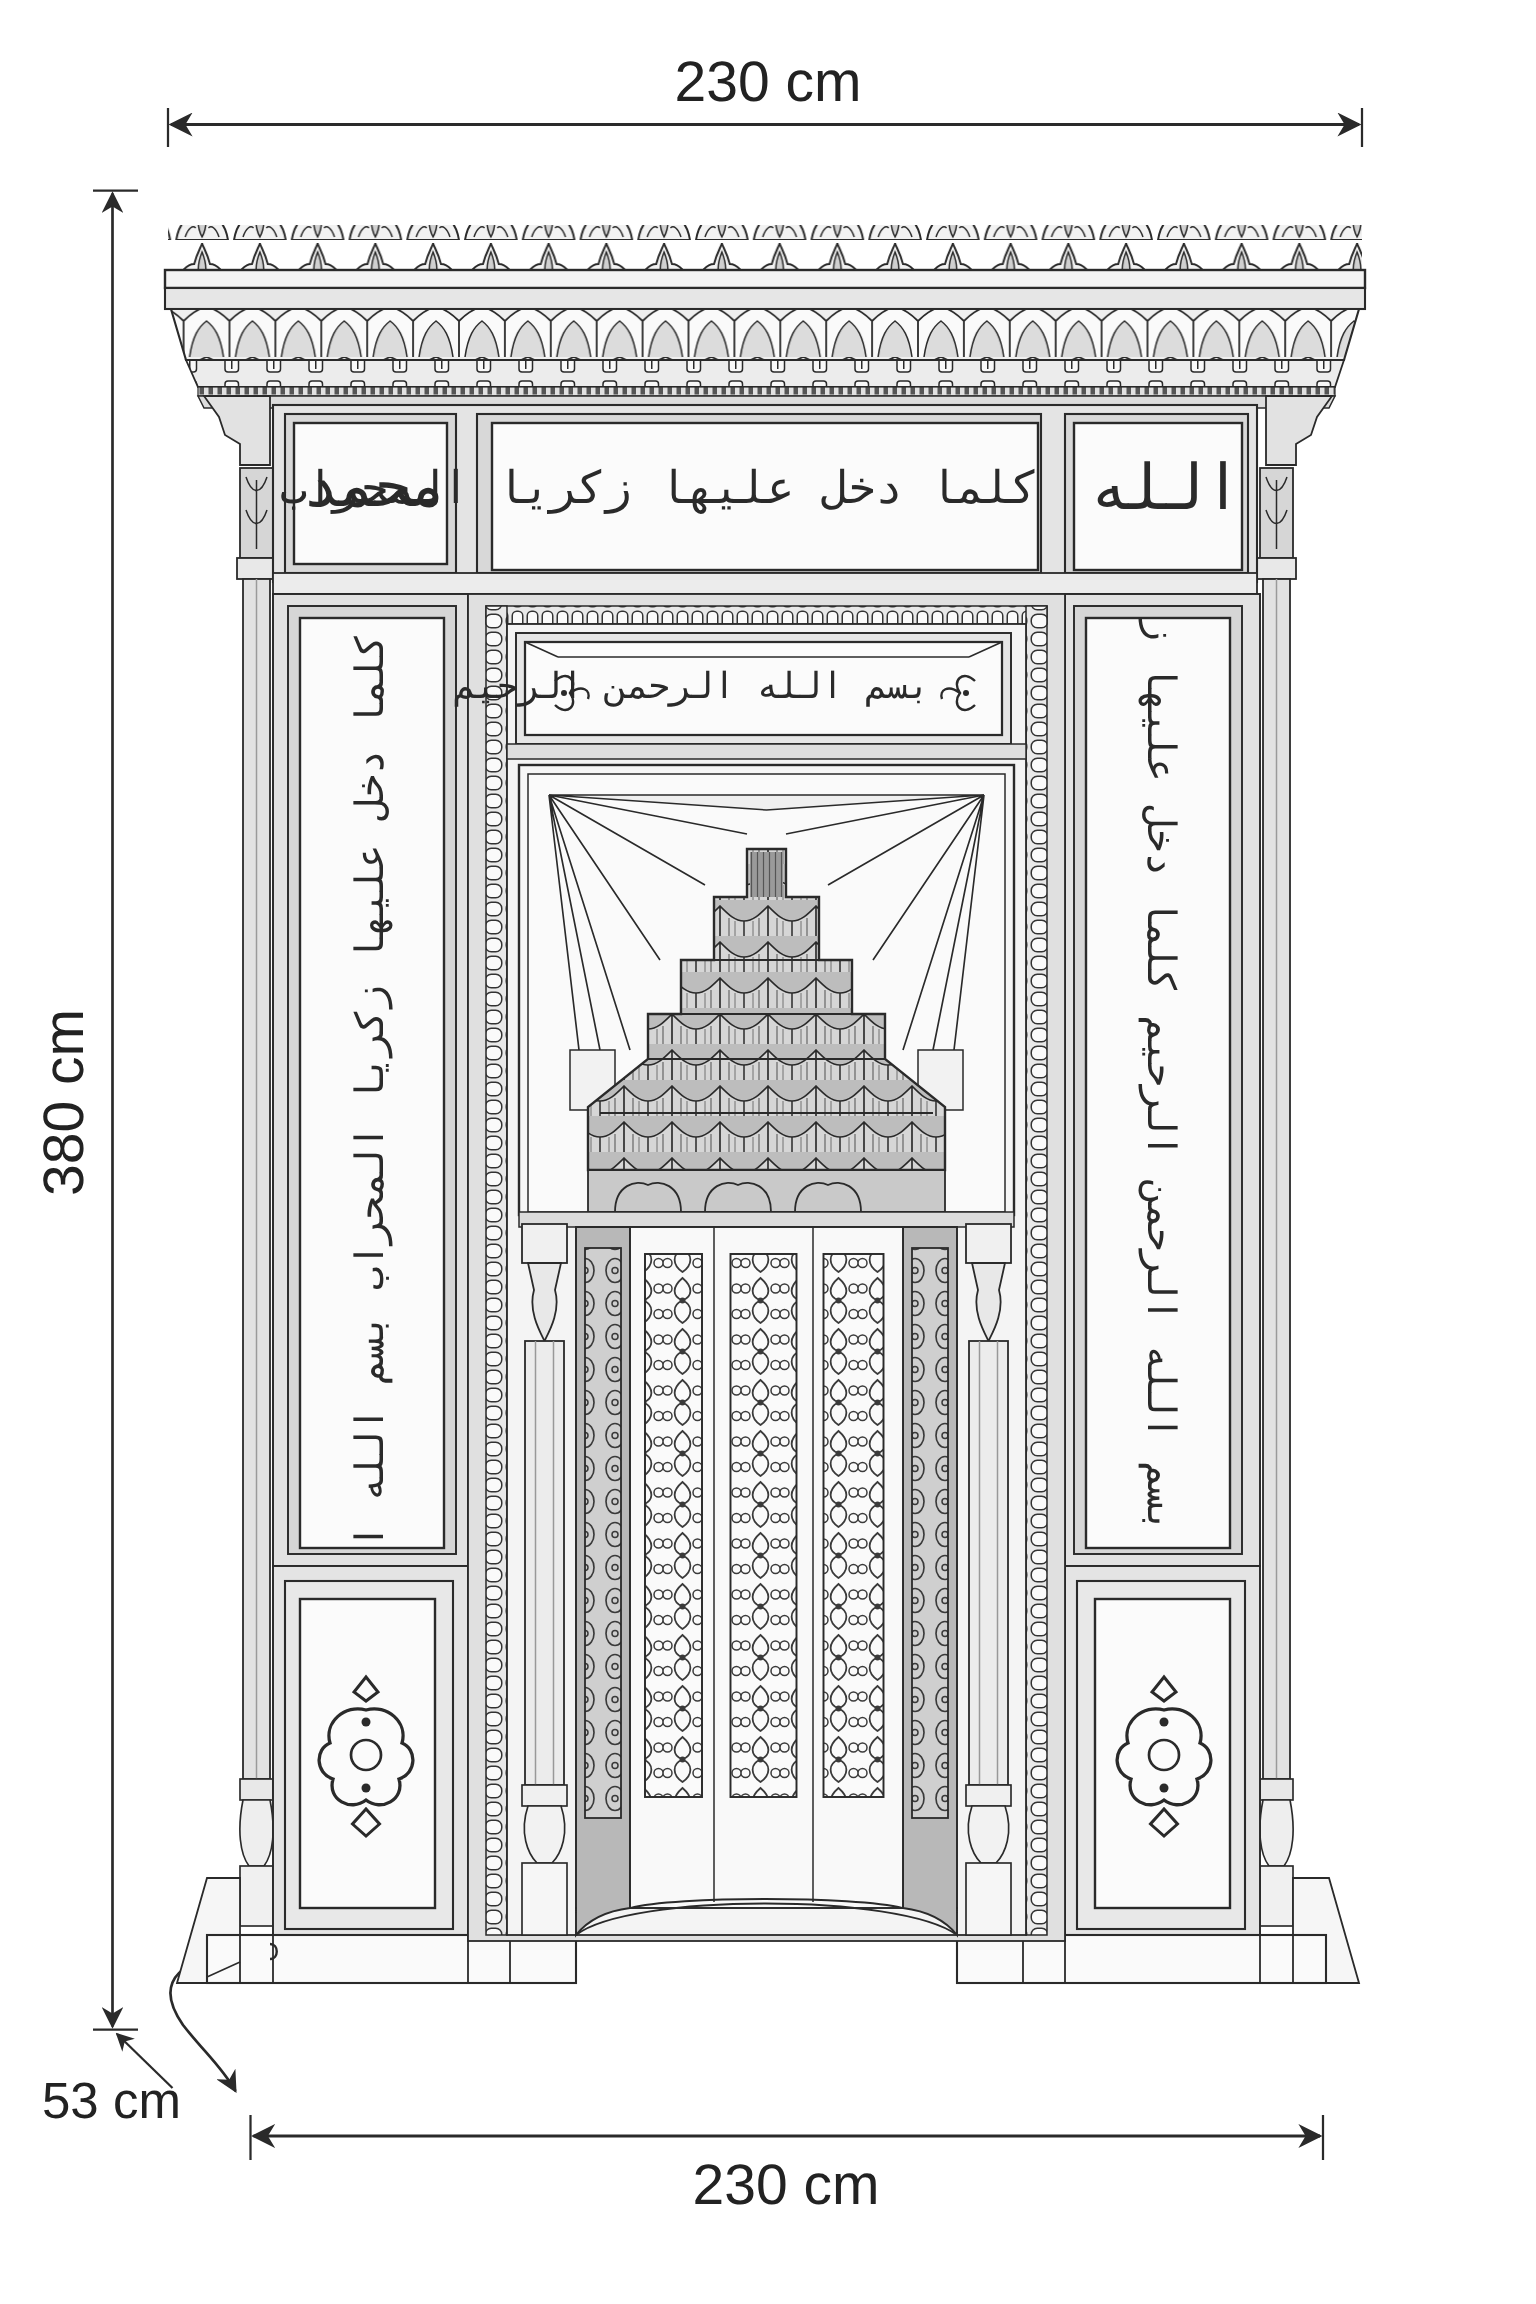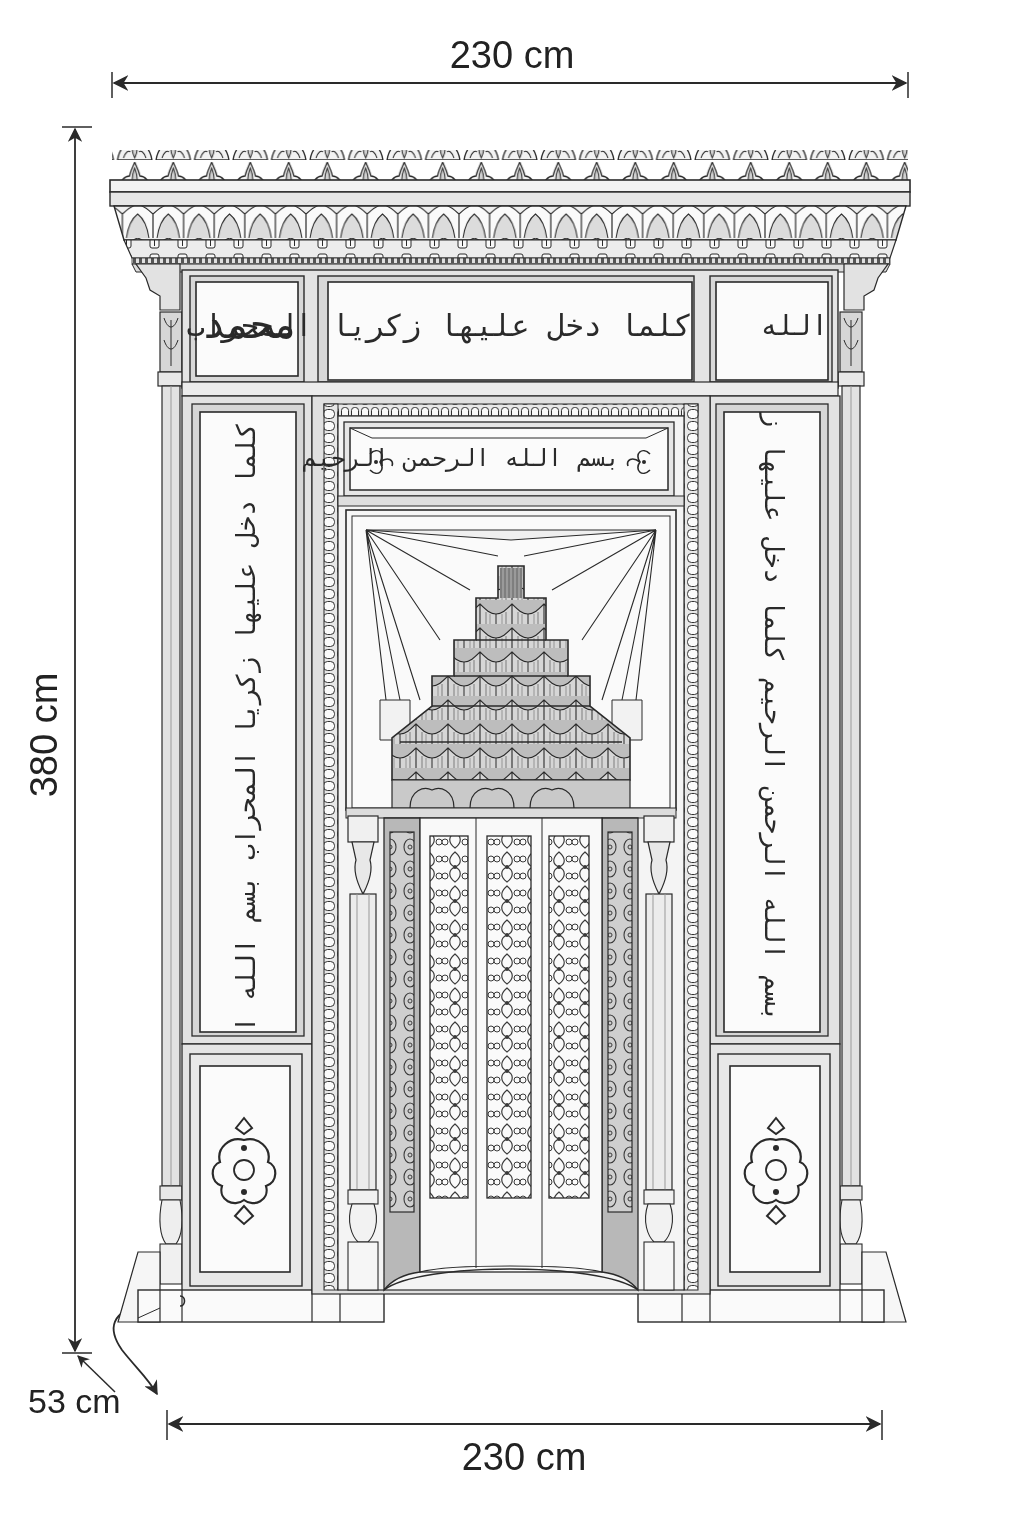--- a/index.html
+++ b/index.html
@@ -277,21 +277,21 @@
   </g>
 </svg>
 
 <div class="dim-label" id="dim-top-label">230 cm</div>
 <div class="dim-label" id="dim-height-label">380 cm</div>
 <div class="dim-label" id="dim-depth-label">53 cm</div>
 <div class="dim-label" id="dim-bottom-label">230 cm</div>
 
 <div class="calli" style="left:196px; top:300px; width:102px; font-size:40px; line-height:56px; direction:rtl;">محمد</div>
 <div class="calli" style="left:328px; top:300px; width:364px; font-size:30px; line-height:56px; direction:rtl;">كلما دخل عليها زكريا المحراب</div>
-<div class="calli" style="left:716px; top:300px; width:112px; font-size:28px; line-height:56px; direction:rtl;">الله</div>
+<div class="calli" style="left:716px; top:300px; width:112px; font-size:42px; line-height:56px; direction:rtl;">الله</div>
 <div class="calli" style="left:400px; top:443px; width:220px; font-size:24px; line-height:34px; direction:rtl;">بسم الله الرحمن الرحيم</div>
 
 <div class="calli" style="left:200px; top:412px; width:96px; height:620px; overflow:hidden;">
   <div style="position:absolute; left:48px; top:310px; transform:translate(-50%,-50%) rotate(-90deg); font-size:26px; line-height:30px; width:600px; direction:rtl;">
     <span>كلما دخل عليها زكريا المحراب</span>
     <span>بسم الله الرحمن الرحيم</span>
   </div>
 </div>
 <div class="calli" style="left:724px; top:412px; width:96px; height:620px; overflow:hidden;">
   <div style="position:absolute; left:48px; top:310px; transform:translate(-50%,-50%) rotate(90deg); font-size:26px; line-height:30px; width:600px; direction:rtl;">

